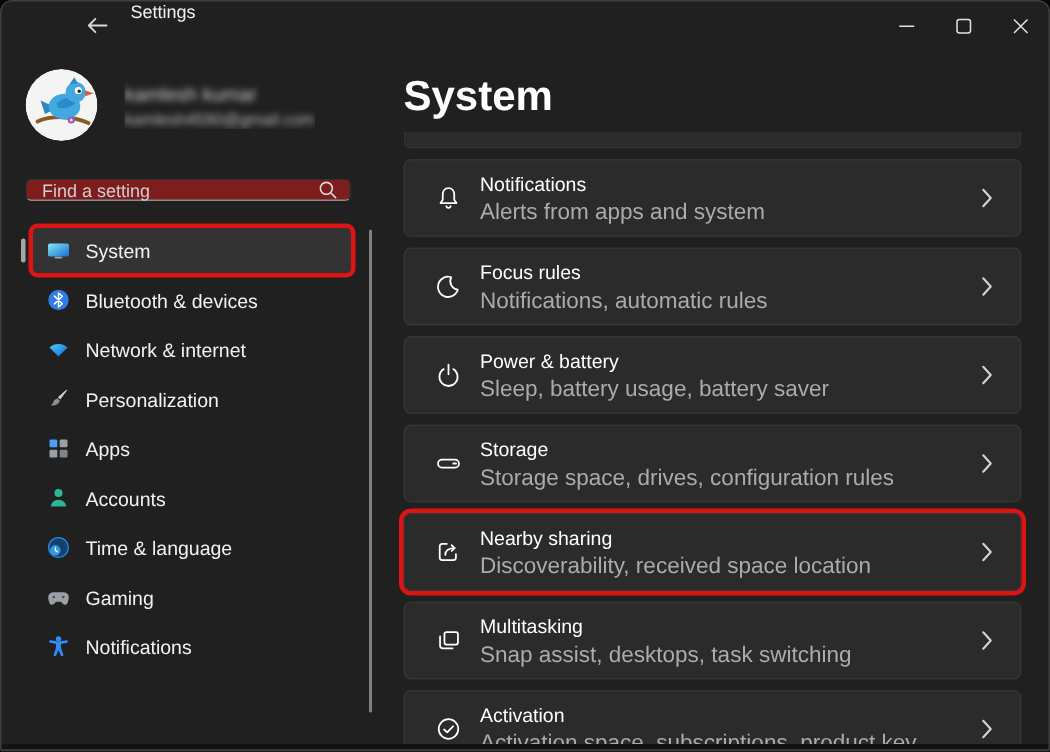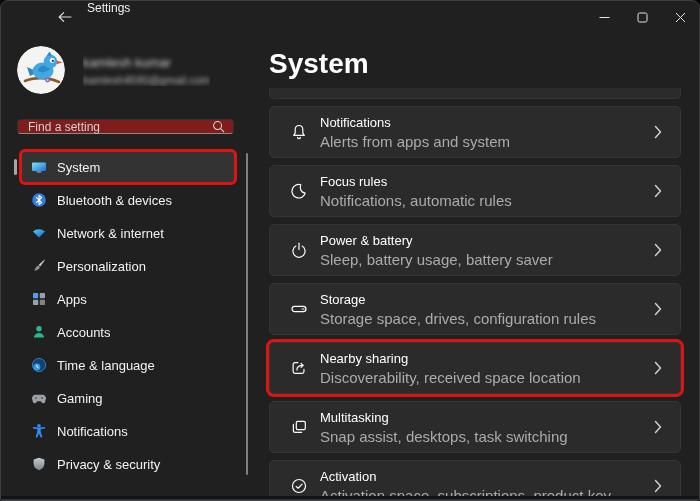--- a/index.html
+++ b/index.html
@@ -230,34 +230,20 @@
         <div class="nav-row">
           <span class="nav-ic">
             <svg viewBox="0 0 16 16" width="16" height="16" fill="#2f8ef5">
               <circle cx="8" cy="2.9" r="1.8"></circle>
               <path d="M2.4 5.5 L6.3 6.3 V9 L4.8 13.3 a.9 .9 0 0 0 1.7 .6 L8 10.4 l1.5 3.5 a.9 .9 0 0 0 1.7 -.6 L9.7 9 V6.3 l3.9 -.8 a.8 .8 0 0 0 -.3 -1.6 L8 4.7 l-5.3 -.8 a.8 .8 0 0 0 -.3 1.6 Z"></path>
             </svg>
           </span>
           <span class="nav-lbl">Notifications</span>
         </div>
 
-        <div class="nav-row">
-          <span class="nav-ic">
-            <svg viewBox="0 0 16 16" width="16" height="16">
-              <defs>
-                  <linearGradient id="gShield" x1="0" y1="0" x2="0" y2="1">
-                <stop offset="0" stop-color="#c6cbd1"></stop>
-                    <stop offset="1" stop-color="#7d838a"></stop>
-                  </linearGradient>
-                </defs>
-              <path d="M8 1.8 L13.4 3.4 V7.6 C13.4 10.8 11.3 13.2 8 14.2 C4.7 13.2 2.6 10.8 2.6 7.6 V3.4 Z" fill="url(#gShield)"></path>
-            </svg>
-          </span>
-          <span class="nav-lbl">Privacy &amp; security</span>
-        </div>
 
       </div>
 
       <div class="side-scroll"></div>
     </div>
 
     <div class="main">
       <div class="page-title">System</div>
 
       <div class="cards">

